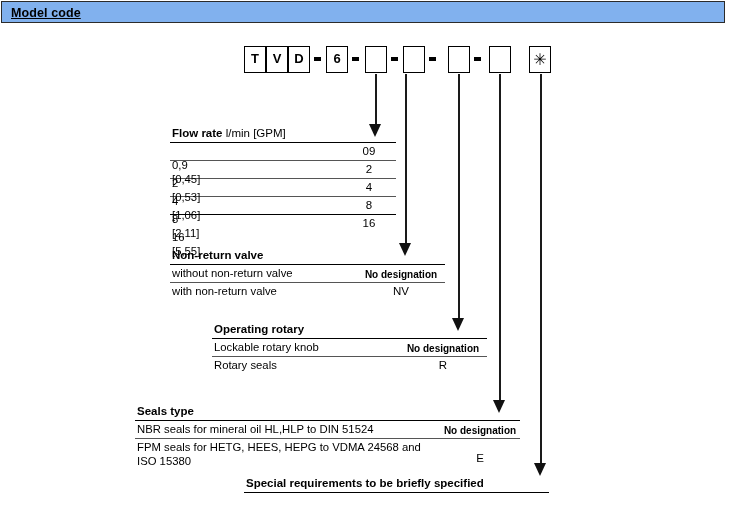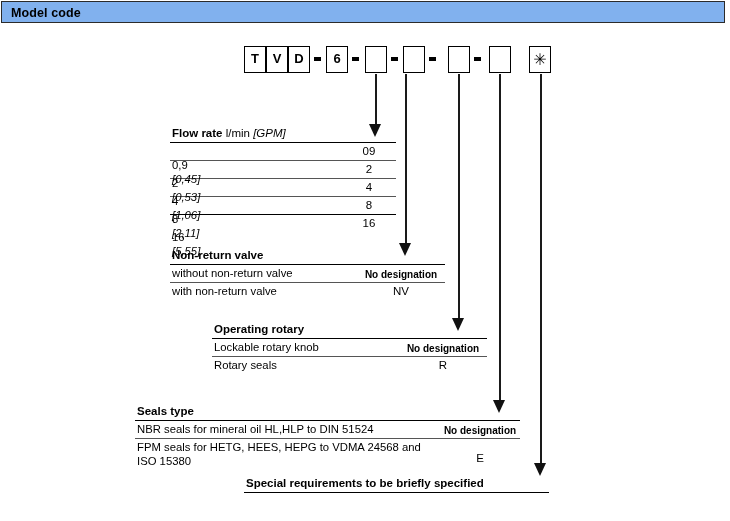--- a/index.html
+++ b/index.html
@@ -21,20 +21,21 @@
     width:724px;height:22px;
     background:#81b1ee;
     border:1px solid #2b2b2b;
     box-sizing:border-box;
   }
   .banner-title{
     position:absolute;left:9px;top:3px;
     font-size:12.5px;font-weight:bold;
     letter-spacing:.1px;
     line-height:16px;
+    text-decoration:underline;
   }
 
   
   .code-row{position:absolute;left:0;top:46px;width:730px;height:30px;}
   .cbox{
     position:absolute;top:0;
     width:22px;height:27px;
     border:1.6px solid #000;
     box-sizing:border-box;
     background:#fff;
@@ -77,21 +78,21 @@
     font-size:11.3px;line-height:14px;
     white-space:pre-line;
   }
   .tcode{
     position:absolute;top:1px;
     font-size:11.5px;font-weight:normal;
     line-height:14px;
     text-align:center;
   }
   .tcode.nodes{font-size:10px;font-weight:bold;}
-  .ital{font-style:italic;}
+  .ital{}
   .nb{font-weight:normal;}
 </style>
 </head>
 <body>
 
 <div id="stage">
 
   <div class="banner">
     <div class="banner-title">Model code</div>
   </div>

